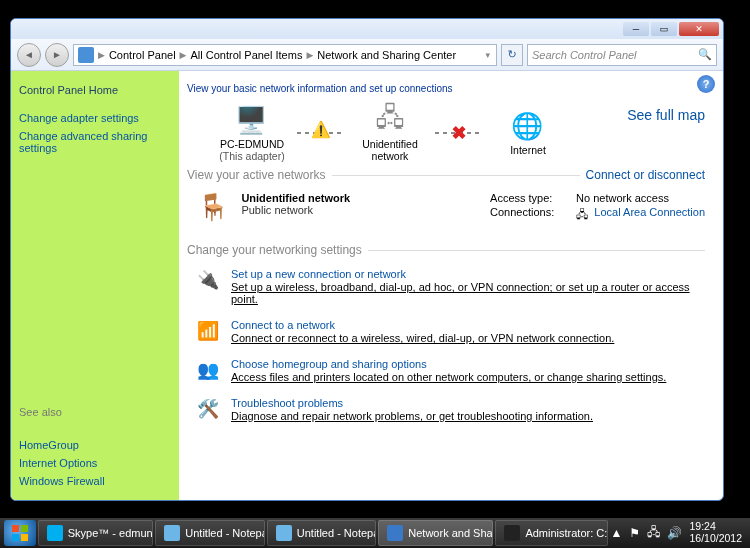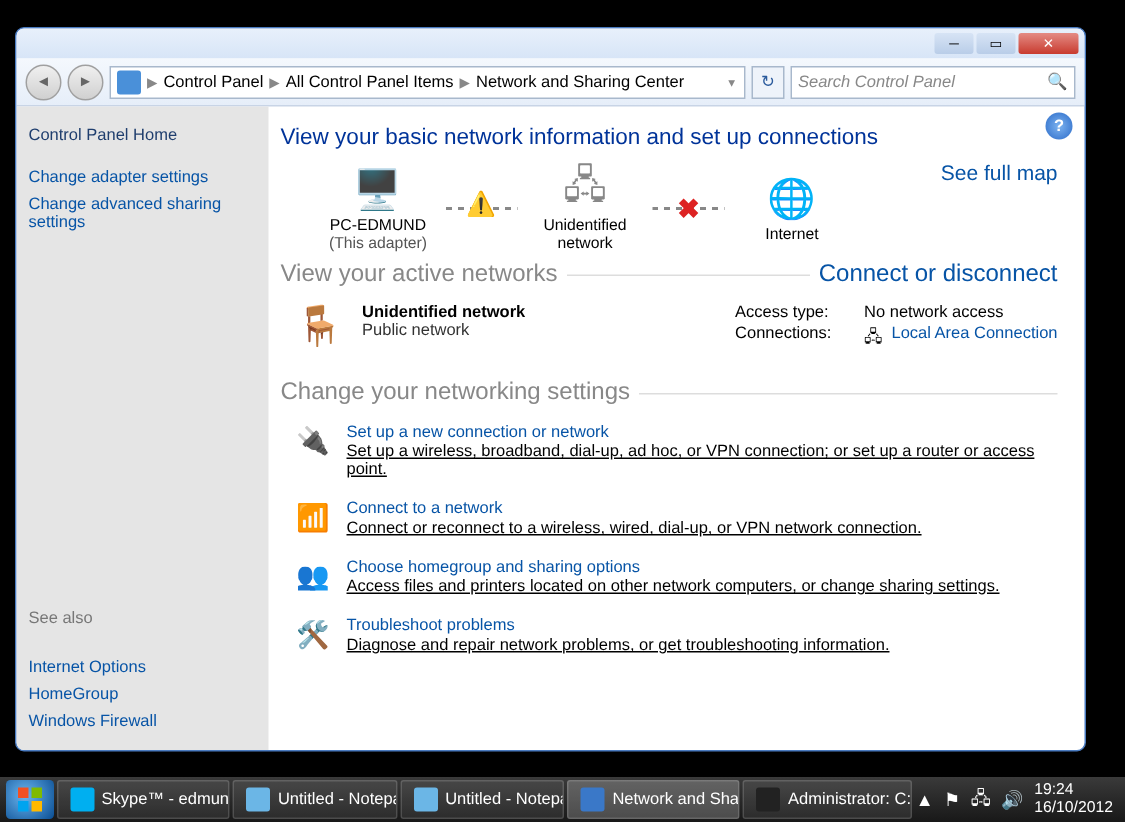--- a/index.html
+++ b/index.html
@@ -19,40 +19,40 @@
 .addrbox { flex: 1; height: 22px; background: #fff; border: 1px solid #a8b8cc; display: flex; align-items: center; padding: 0 4px; font-size: 11px; gap: 2px; }
 .addrbox .crumb { color: #000; cursor: pointer; }
 .addrbox .sep { color: #888; font-size: 9px; padding: 0 2px; }
 .addrbox .icon { width: 16px; height: 16px; background: #4a90d9; border-radius: 2px; }
 .searchbox { width: 190px; height: 22px; background: #fff; border: 1px solid #a8b8cc; display: flex; align-items: center; padding: 0 4px; font-size: 11px; color: #888; font-style: italic; }
 .searchbox .mag { margin-left: auto; color: #4a6da8; font-style: normal; }
 .refreshbtn { width: 22px; height: 22px; border: 1px solid #a8b8cc; background: #eef3fa; display: flex; align-items: center; justify-content: center; font-size: 11px; color: #2a5a9c; }
 
 
 .body { display: flex; height: calc(100% - 52px); }
-.sidebar { width: 168px; background: #e5e5e5; padding: 10px 8px; font-size: 11px; display: flex; flex-direction: column; }
+.sidebar { width: 168px; background: #bef264; padding: 10px 8px; font-size: 11px; display: flex; flex-direction: column; }
 .sidebar a { color: #0754a6; text-decoration: none; display: block; padding: 3px 0; cursor: pointer; }
 .sidebar .hdr { color: #1f3e6e; font-weight: normal; margin-bottom: 4px; }
 .sidebar .seealso { margin-top: auto; }
 .sidebar .seealso .lbl { color: #777; margin-bottom: 18px; }
 
 .content { flex: 1; padding: 12px 18px 12px 8px; font-size: 11px; color: #000; position: relative; overflow: auto; }
 .helpicon { position: absolute; top: 4px; right: 8px; width: 18px; height: 18px; border-radius: 50%; background: radial-gradient(#7db3f0,#2a6ac8); color: #fff; font-size: 11px; font-weight: bold; display: flex; align-items: center; justify-content: center; }
-.heading { color: #003399; font-size: 15px; margin-bottom: 10px; }
+.heading { color: #003399; font-size: 10px; margin-bottom: 10px; }
 
 .netmap { display: flex; align-items: center; gap: 0; margin: 4px 0 6px 20px; }
 .netnode { width: 90px; text-align: center; font-size: 10.5px; }
 .netnode .ico { width: 36px; height: 32px; margin: 0 auto 2px; display: flex; align-items: center; justify-content: center; font-size: 26px; }
 .netnode .sub { color: #555; }
 .netline { width: 48px; height: 2px; background: repeating-linear-gradient(90deg,#888 0 4px,transparent 4px 8px); position: relative; }
 .netline .warn { position: absolute; top: -12px; left: 50%; transform: translateX(-50%); font-size: 16px; }
 .netline .cross { position: absolute; top: -10px; left: 50%; transform: translateX(-50%); color: #d22; font-size: 18px; font-weight: bold; }
 .fullmap { position: absolute; right: 18px; top: 36px; color: #0754a6; font-size: 14px; cursor: pointer; }
 
-.sectlabel { color: #888; font-size: 16px; margin: 6px 0 4px; display: flex; align-items: center; gap: 6px; }
+.sectlabel { color: #888; font-size: 12px; margin: 6px 0 4px; display: flex; align-items: center; gap: 6px; }
 .sectlabel .line { flex: 1; height: 1px; background: #ddd; }
 .sectlabel .rightlink { color: #0754a6; cursor: pointer; }
 
 .activenet { display: flex; align-items: flex-start; gap: 12px; padding: 6px 0 10px 10px; }
 .bench { font-size: 26px; }
 .activenet .info b { font-weight: bold; }
 .activenet .info .sub { color: #333; }
 .conninfo { margin-left: auto; font-size: 11px; }
 .conninfo .row { display: flex; gap: 6px; margin-bottom: 2px; }
 .conninfo .lbl { width: 80px; color: #000; }
@@ -105,22 +105,22 @@
   </div>
 
   <div class="body">
     <div class="sidebar">
       <a class="hdr">Control Panel Home</a>
       <div style="height:6px"></div>
       <a>Change adapter settings</a>
       <a>Change advanced sharing settings</a>
       <div class="seealso">
         <div class="lbl">See also</div>
+        <a>HomeGroup</a>
         <a>Internet Options</a>
-        <a>HomeGroup</a>
         <a>Windows Firewall</a>
       </div>
     </div>
 
     <div class="content">
       <div class="helpicon">?</div>
       <div class="heading">View your basic network information and set up connections</div>
       <a class="fullmap">See full map</a>
 
       <div class="netmap">

